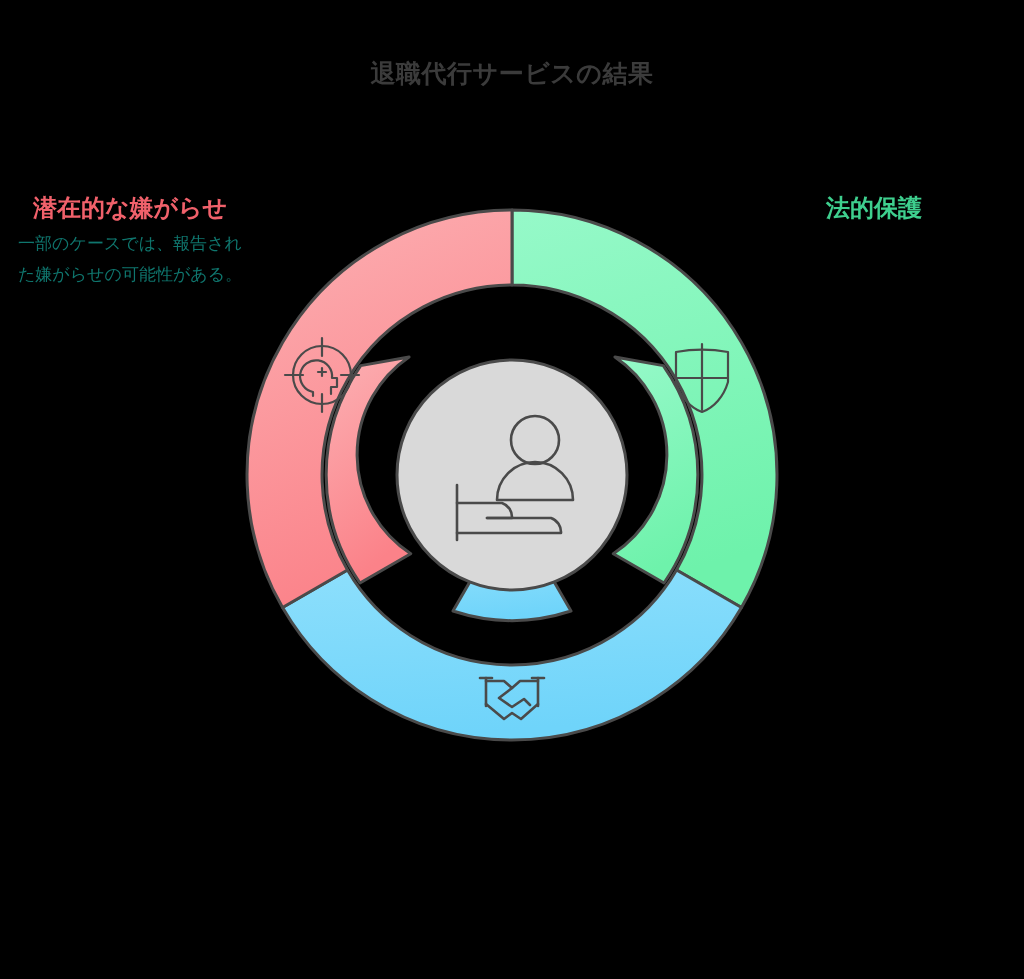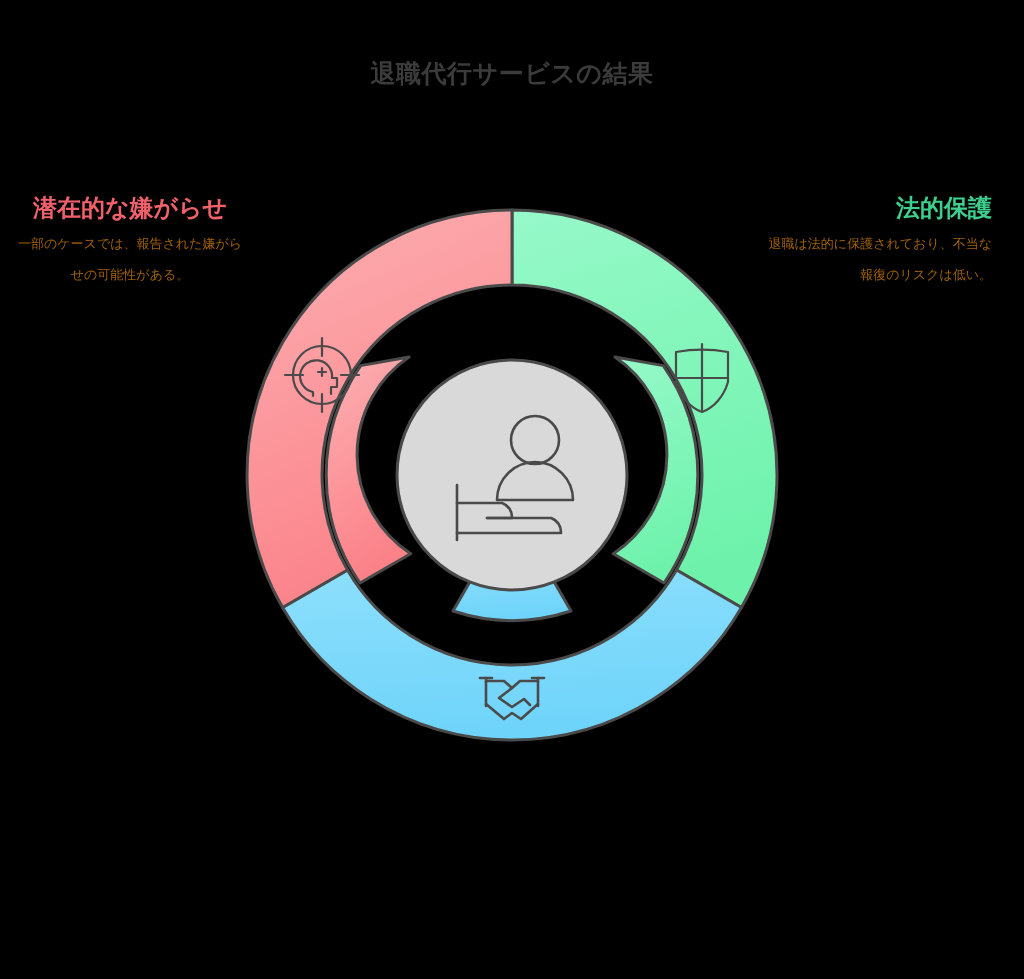--- a/index.html
+++ b/index.html
@@ -40,34 +40,33 @@
     width: 236px;
     text-align: center;
   }
   .callout-heading {
     font-size: 24px;
     font-weight: bold;
     line-height: 28px;
     margin-bottom: 6px;
   }
   .callout-body {
-    font-size: 13px;
+    font-size: 17px;
     line-height: 31px;
-    color: #a16207;
+    color: #0f766e;
     font-weight: 400;
   }
 
   #callout-harassment {
     left: 12px;
     top: 194px;
   }
   #callout-legal {
     left: 756px;
     top: 194px;
-    text-align: right;
   }
   #callout-service {
     left: 394px;
     top: 779px;
   }
 
   .svg-wrap {
     position: absolute;
     left: 0;
     top: 0;
@@ -216,19 +215,18 @@
     </svg>
   </div>
 
   <div class="callout" id="callout-harassment">
     <div class="callout-heading" style="color:#f1616b;">潜在的な嫌がらせ</div>
     <div class="callout-body">一部のケースでは、報告された嫌がらせの可能性がある。</div>
   </div>
 
   <div class="callout" id="callout-legal">
     <div class="callout-heading" style="color:#3ecf8e;">法的保護</div>
-    <div class="callout-body">退職は法的に保護されており、不当な報復のリスクは低い。</div>
   </div>
 
   <div class="callout" id="callout-service">
   </div>
 
 </div>
 
 </body></html>

